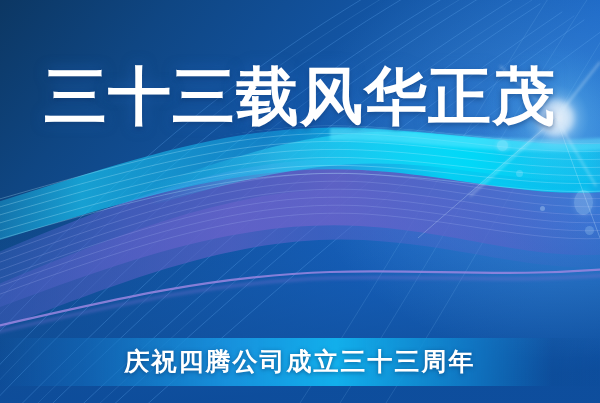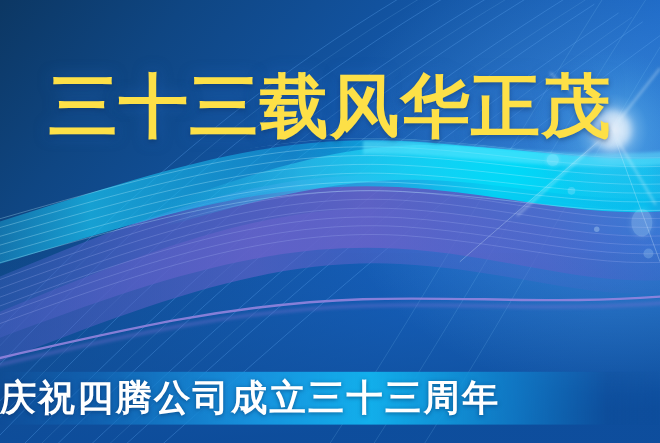--- a/index.html
+++ b/index.html
@@ -31,21 +31,21 @@
     top: 0;
     height: 403px;
     z-index: 12;
     pointer-events: none;
   }
   .title-line {
     position: absolute;
     left: 0;
     right: 0;
     text-align: center;
-    color: #fde047;
+    color: #ffffff;
     font-family: "DejaVu Sans", "Liberation Sans", sans-serif;
     font-weight: 700;
     white-space: nowrap;
     pointer-events: auto;
   }
   #title-line-1 {
     top: 60px;
     font-size: 63px;
     line-height: 74px;
     letter-spacing: 1px;
@@ -81,26 +81,26 @@
         rgba(12,72,140,0.0) 100%);
     filter: blur(0.4px);
   }
   #subtitle-text {
     position: absolute;
     left: 0;
     right: 0;
     top: 340px;
     height: 44px;
     line-height: 44px;
-    text-align: left;
+    text-align: center;
     z-index: 13;
     color: #ffffff;
     font-family: "DejaVu Serif", "Liberation Serif", serif;
     font-weight: 700;
-    font-size: 33px;
+    font-size: 25px;
     letter-spacing: 2px;
     white-space: nowrap;
     text-shadow: 0 1px 4px rgba(5,40,90,0.55);
   }
 
   
   .bokeh {
     position: absolute;
     border-radius: 50%;
     z-index: 8;

